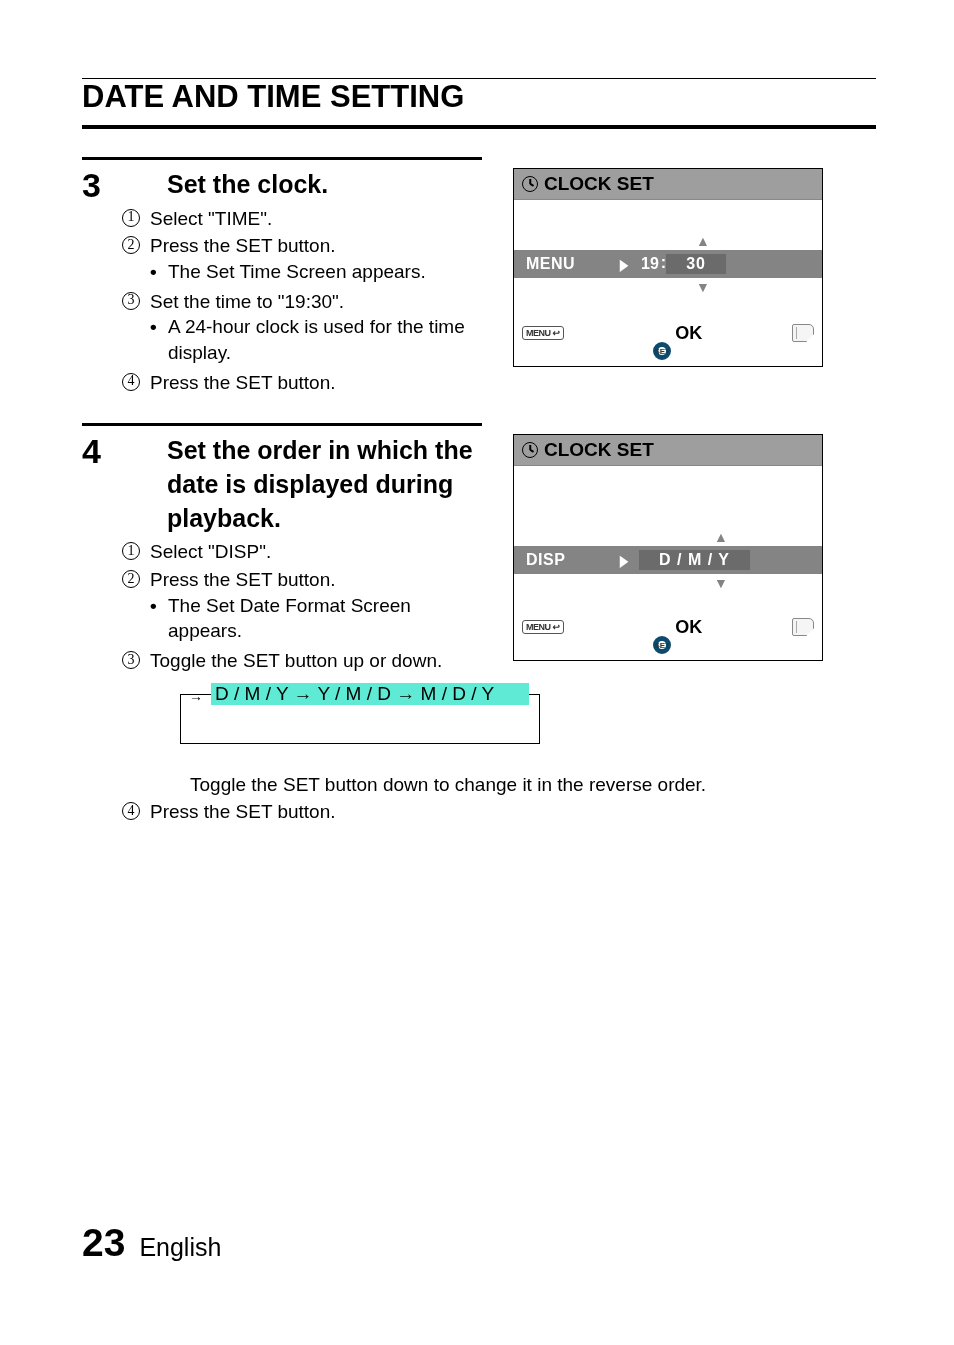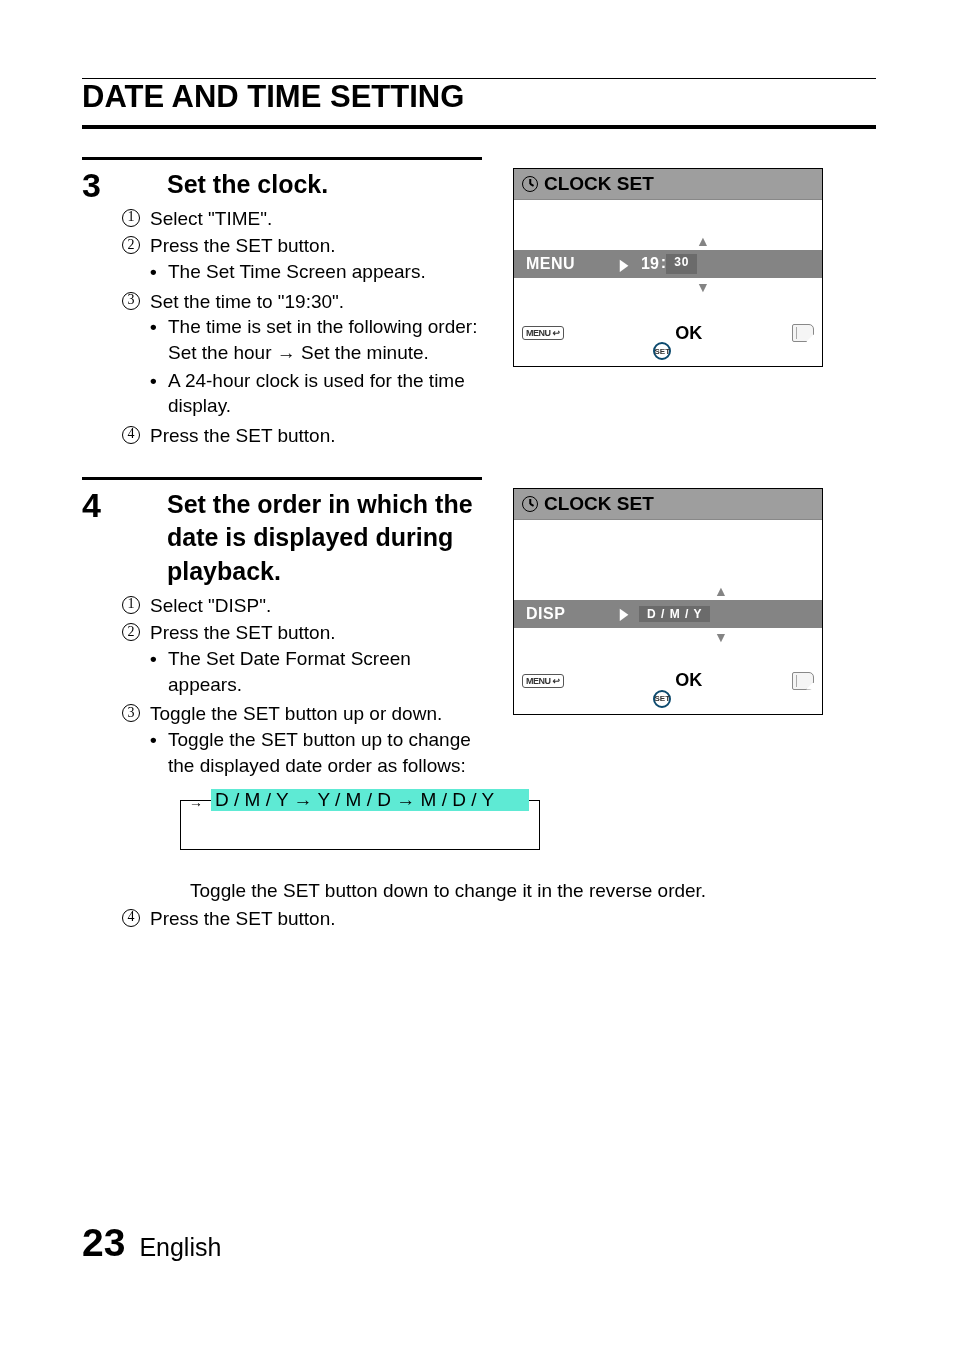--- a/index.html
+++ b/index.html
@@ -26,31 +26,31 @@
     .sub-indent { padding-left: 30px; }
 
     
     .lcd { border: 1.5px solid #000; width: 310px; background: #fff; position:relative; }
     .lcd-header { background: #9e9e9e; padding: 4px 8px; display:flex; align-items:center; gap:6px; border-bottom: 1px solid #888; }
     .lcd-header-text { font-size: 19px; font-weight: bold; color: #000000; }
     .lcd-body { padding: 10px 0 0 0; position: relative; min-height: 100px;}
     .lcd-row { background: #848484; color: #fff; display: flex; align-items: center; height: 28px; position:relative;}
     .lcd-row .lbl { width: 95px; padding-left: 12px; font-size: 16px; font-weight: bold; letter-spacing: 0.5px;}
     .lcd-row .arrow-cell { width: 30px; text-align:center; }
-    .lcd-row .val { font-size: 12px; font-weight: bold; letter-spacing: 1px; padding: 1px 8px;}
+    .lcd-row .val { font-size: 16px; font-weight: bold; letter-spacing: 1px; padding: 1px 20px;}
     .val.boxed { background: #6b6b6b; }
     .tri { color: #848484; font-size: 14px; line-height:1; position:absolute;}
     .time-tri-up { top:-16px; left:182px; }
     .time-tri-down { bottom:-16px; left:182px; }
     .lcd-row-wrap { position: relative; margin-top: 40px; margin-bottom: 30px;}
     .lcd-row-wrap.disp { margin-top: 70px; margin-bottom: 20px;}
     .lcd-footer { display:flex; align-items:center; justify-content: space-between; padding: 6px 8px 6px 8px;}
     .menu-badge { border: 1px solid #555; border-radius: 3px; font-size:9px; padding: 1px 3px; font-weight:bold; color:#333; display:inline-flex; align-items:center; gap:2px; letter-spacing:-0.5px;}
     .set-ok { display:flex; align-items:center; gap:4px; font-size:18px; font-weight:bold;}
-    .set-circle { border:2px solid #0c4a6e; border-radius:50%; width:18px; height:18px; display:inline-flex; align-items:center; justify-content:center; font-size:8px; color:#333;margin-top:36px;}
+    .set-circle { border:5px solid #0c4a6e; border-radius:50%; width:18px; height:18px; display:inline-flex; align-items:center; justify-content:center; font-size:8px; color:#333;margin-top:36px;}
     .book-icon { width:22px; height:18px; border:1.5px solid #888; border-radius: 2px 5px 5px 2px; position:relative; background:#f5f5f5;}
     .book-icon::after{content:"";position:absolute; left:3px; top:2px; bottom:2px; width:1px; background:#aaa;}
     .book-icon .fold{position:absolute; right:-1px; bottom:-1px; width:8px; height:8px; background:#fff; border-left:1.5px solid #888; border-top:1.5px solid #888; clip-path: polygon(0 100%, 100% 0, 100% 100%);}
     .clock-ico { width:16px; height:16px; border:1.5px solid #000; border-radius:50%; position:relative; display:inline-block;}
     .clock-ico::before { content:""; position:absolute; left:50%; top:50%; width:1.5px; height:5px; background:#000; transform-origin: bottom; transform: translate(-50%,-100%) rotate(0deg);}
     .clock-ico::after { content:""; position:absolute; left:50%; top:50%; width:1.5px; height:4px; background:#000; transform-origin: top; transform: translate(-50%,0) rotate(-60deg);}
 
     .cycle { position: relative; margin: 18px 0 28px 58px; width: 360px;}
     .cycle-box { border: 1.5px solid #000; height: 50px; position:relative;}
     .cycle-text { position:absolute; top:-12px; left:30px; right:10px; background:#5eead4; padding: 0 4px; font-size:19px; display:flex; gap:6px; align-items:center; white-space:nowrap;}
@@ -94,23 +94,20 @@
                       <span class="bt">The Set Time Screen appears.</span>
                     </li>
                 </ul>
               </div>
             </li>
             <li>
                 <span class="circled">3</span>
               <div style="flex:1">
                 <div>Set the time to "19:30".</div>
                 <ul class="bullets sub-indent">
-                  <li>
-                      <span class="bt">The time is set in the following order: Set the hour → Set the minute.</span>
-                    </li>
                   <li>
                       <span class="bt">A 24-hour clock is used for the time display.</span>
                     </li>
                 </ul>
               </div>
             </li>
             <li>
                 <span class="circled">4</span>
                 <span>Press the SET button.</span>
               </li>
@@ -176,25 +173,20 @@
                   <li>
                       <span class="bt">The Set Date Format Screen appears.</span>
                     </li>
                 </ul>
               </div>
             </li>
             <li>
                 <span class="circled">3</span>
               <div style="flex:1">
                 <div>Toggle the SET button up or down.</div>
-                <ul class="bullets sub-indent">
-                  <li>
-                      <span class="bt">Toggle the SET button up to change the displayed date order as follows:</span>
-                    </li>
-                </ul>
               </div>
             </li>
           </ol>
         </div>
         <div class="rightcol">
           <div class="lcd">
             <div class="lcd-header">
               <span class="clock-ico"></span>
               <span class="lcd-header-text">CLOCK SET</span>
             </div>

